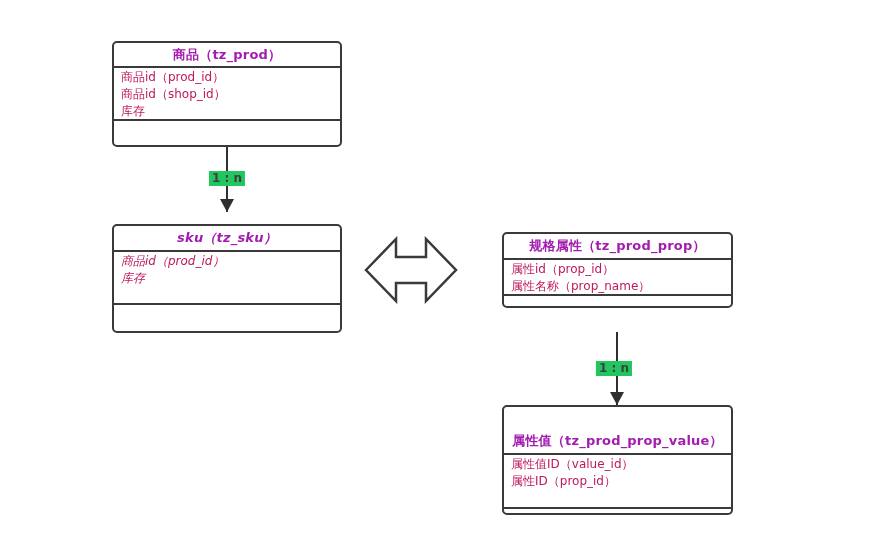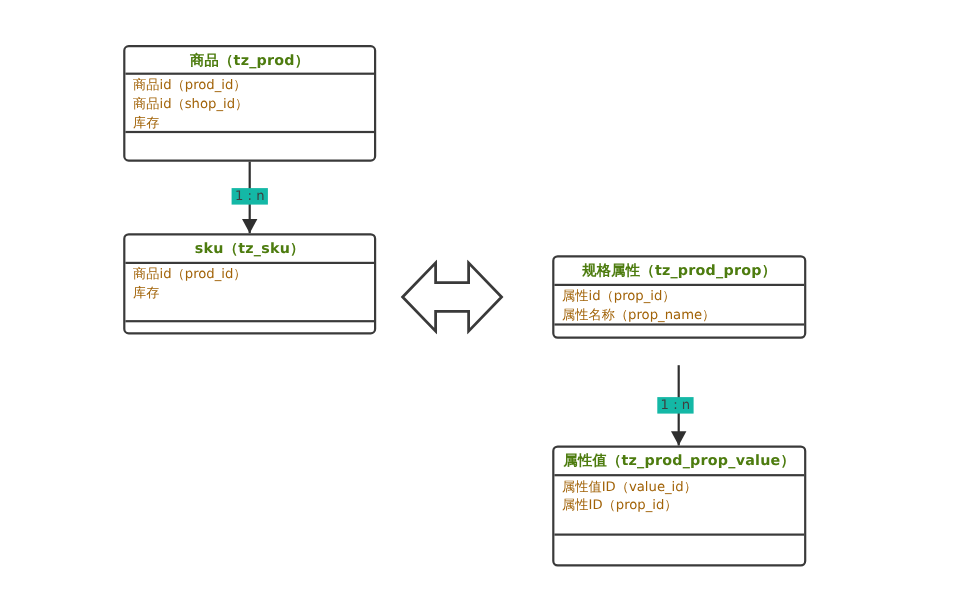--- a/index.html
+++ b/index.html
@@ -6,36 +6,36 @@
   .canvas{
     position:relative;width:884px;height:539px;background:#ffffff;overflow:hidden;
     font-family:"DejaVu Sans","Liberation Sans",sans-serif;
   }
   .entity{
     position:absolute;background:#ffffff;border:2px solid #3a3a3a;border-radius:5px;
     box-sizing:border-box;display:flex;flex-direction:column;
   }
   .entity-title{
     border-bottom:2px solid #3a3a3a;display:flex;align-items:center;justify-content:center;
-    font-weight:bold;font-size:13px;color:#4d7c0f;letter-spacing:0.2px;white-space:nowrap;overflow:hidden;
+    font-weight:bold;font-size:13px;color:#a21caf;letter-spacing:0.2px;white-space:nowrap;overflow:hidden;
   }
   .entity-fields{
     border-bottom:2px solid #3a3a3a;padding:1px 7px 0 7px;overflow:hidden;
   }
-  .field{font-size:12px;line-height:17px;color:#a16207;white-space:nowrap;}
+  .field{font-size:12px;line-height:17px;color:#be185d;white-space:nowrap;}
   .entity-empty{flex:1;}
   .connector-line{position:absolute;width:2px;background:#2f2f2f;}
   .connector-arrowhead{
     position:absolute;width:0;height:0;
     border-left:7px solid transparent;border-right:7px solid transparent;
     border-top:13px solid #2f2f2f;
   }
   .connector-label{
-    position:absolute;transform:translateX(-50%);background:#14b8a6;
-    font-size:12px;color:#3f3f3f;padding:0 3px;line-height:15px;white-space:nowrap;
+    position:absolute;transform:translateX(-50%);background:#22c55e;
+    font-size:12px;color:#3f3f3f;padding:0 3px;line-height:15px;white-space:nowrap;font-weight:bold;
   }
   .double-arrow{position:absolute;}
 </style>
 </head>
 <body>
 
 <div class="canvas">
 
   <div class="entity" style="left:112px;top:41px;width:230px;height:106px;">
     <div class="entity-title" style="height:23px;flex:0 0 23px;">商品（tz_prod）</div>
@@ -44,21 +44,21 @@
       <div class="field">商品id（shop_id）</div>
       <div class="field">库存</div>
     </div>
     <div class="entity-empty"></div>
   </div>
 
   <div class="connector-line" style="left:226px;top:147px;height:65px;"></div>
   <div class="connector-label" style="left:227px;top:171px;">1 : n</div>
   <div class="connector-arrowhead" style="left:220px;top:199px;"></div>
 
-  <div class="entity" style="left:112px;top:212px;width:230px;height:92px;">
+  <div class="entity" style="left:112px;top:224px;width:230px;height:109px;font-style:italic;">
     <div class="entity-title" style="height:24px;flex:0 0 24px;">sku（tz_sku）</div>
     <div class="entity-fields" style="flex:0 0 50px;">
       <div class="field">商品id（prod_id）</div>
       <div class="field">库存</div>
     </div>
     <div class="entity-empty"></div>
   </div>
 
   <svg class="double-arrow" width="94" height="68" viewBox="0 0 94 68" style="left:364px;top:236px;">
     <polygon points="2,34 32,3 32,21 62,21 62,3 92,34 62,65 62,47 32,47 32,65" fill="#ffffff" stroke="#3a3a3a" stroke-width="2.5" stroke-linejoin="miter"></polygon>
@@ -71,21 +71,21 @@
       <div class="field">属性名称（prop_name）</div>
     </div>
     <div class="entity-empty"></div>
   </div>
 
   <div class="connector-line" style="left:616px;top:332px;height:73px;"></div>
   <div class="connector-label" style="left:614px;top:361px;">1 : n</div>
   <div class="connector-arrowhead" style="left:610px;top:392px;"></div>
 
   <div class="entity" style="left:502px;top:405px;width:231px;height:110px;">
-    <div class="entity-title" style="height:24px;flex:0 0 24px;">属性值（tz_prod_prop_value）</div>
+    <div class="entity-title" style="height:24px;flex:0 0 24px;margin-top:22px;">属性值（tz_prod_prop_value）</div>
     <div class="entity-fields" style="flex:0 0 51px;">
       <div class="field">属性值ID（value_id）</div>
       <div class="field">属性ID（prop_id）</div>
     </div>
     <div class="entity-empty"></div>
   </div>
 
 </div>
 
 </body></html>

